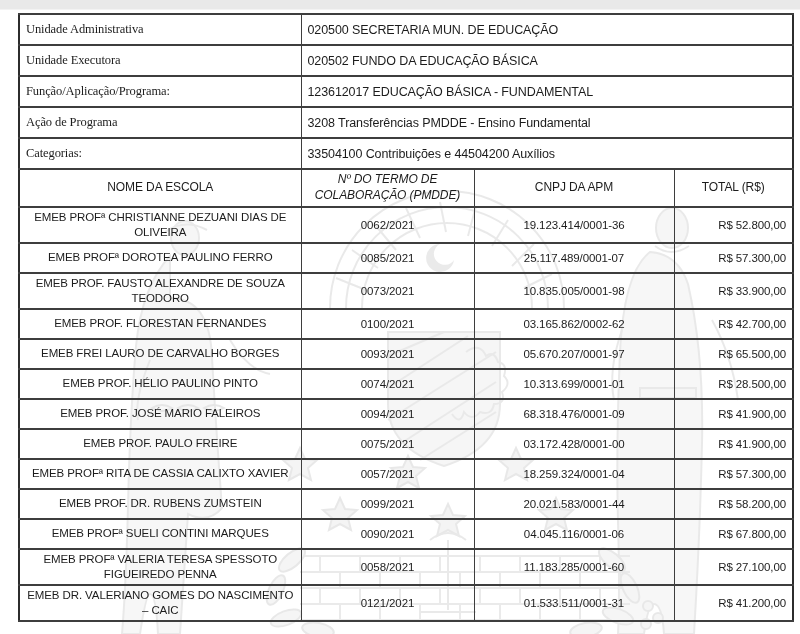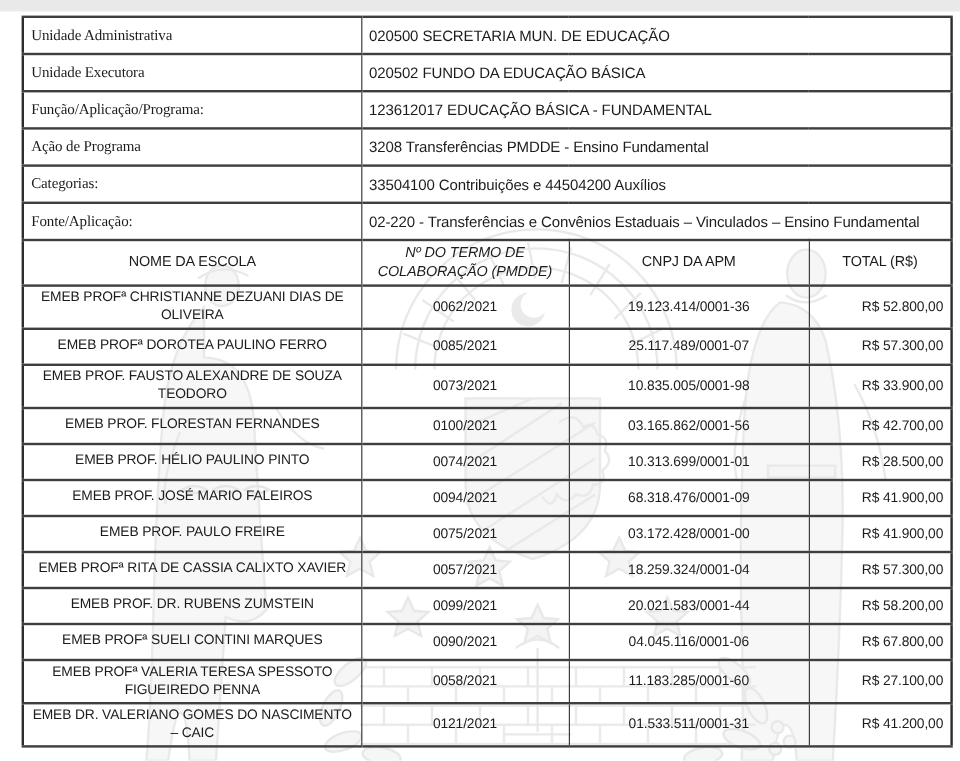--- a/index.html
+++ b/index.html
@@ -144,24 +144,20 @@
       <td class="info-value" colspan="3">123612017 EDUCAÇÃO BÁSICA - FUNDAMENTAL</td>
     </tr>
     <tr>
       <td class="info-label">Ação de Programa</td>
       <td class="info-value" colspan="3">3208 Transferências PMDDE - Ensino Fundamental</td>
     </tr>
     <tr>
       <td class="info-label">Categorias:</td>
       <td class="info-value" colspan="3">33504100 Contribuições e 44504200 Auxílios</td>
     </tr>
-    <tr>
-      <td class="info-label">Fonte/Aplicação:</td>
-      <td class="info-value" colspan="3">02-220 - Transferências e Convênios Estaduais – Vinculados – Ensino Fundamental</td>
-    </tr>
 
     <tr>
       <td class="hdr">NOME DA ESCOLA</td>
       <td class="hdr"><span class="wrapbox">Nº DO TERMO DE COLABORAÇÃO (PMDDE)</span></td>
       <td class="hdr">CNPJ DA APM</td>
       <td class="hdr">TOTAL (R$)</td>
     </tr>
 
     <tr>
       <td class="school">EMEB PROFª CHRISTIANNE DEZUANI DIAS DE OLIVEIRA</td>
@@ -177,22 +173,28 @@
     </tr>
     <tr>
       <td class="school">EMEB PROF. FAUSTO ALEXANDRE DE SOUZA TEODORO</td>
       <td class="termo">0073/2021</td>
       <td class="cnpj">10.835.005/0001-98</td>
       <td class="total">R$ 33.900,00</td>
     </tr>
     <tr>
       <td class="school">EMEB PROF. FLORESTAN FERNANDES</td>
       <td class="termo">0100/2021</td>
-      <td class="cnpj">03.165.862/0001-56</td>
+      <td class="cnpj">03.165.862/0002-62</td>
       <td class="total">R$ 42.700,00</td>
+    </tr>
+    <tr>
+      <td class="school">EMEB FREI LAURO DE CARVALHO BORGES</td>
+      <td class="termo">0093/2021</td>
+      <td class="cnpj">05.670.207/0001-97</td>
+      <td class="total">R$ 65.500,00</td>
     </tr>
     <tr>
       <td class="school">EMEB PROF. HÉLIO PAULINO PINTO</td>
       <td class="termo">0074/2021</td>
       <td class="cnpj">10.313.699/0001-01</td>
       <td class="total">R$ 28.500,00</td>
     </tr>
     <tr>
       <td class="school">EMEB PROF. JOSÉ MARIO FALEIROS</td>
       <td class="termo">0094/2021</td>

